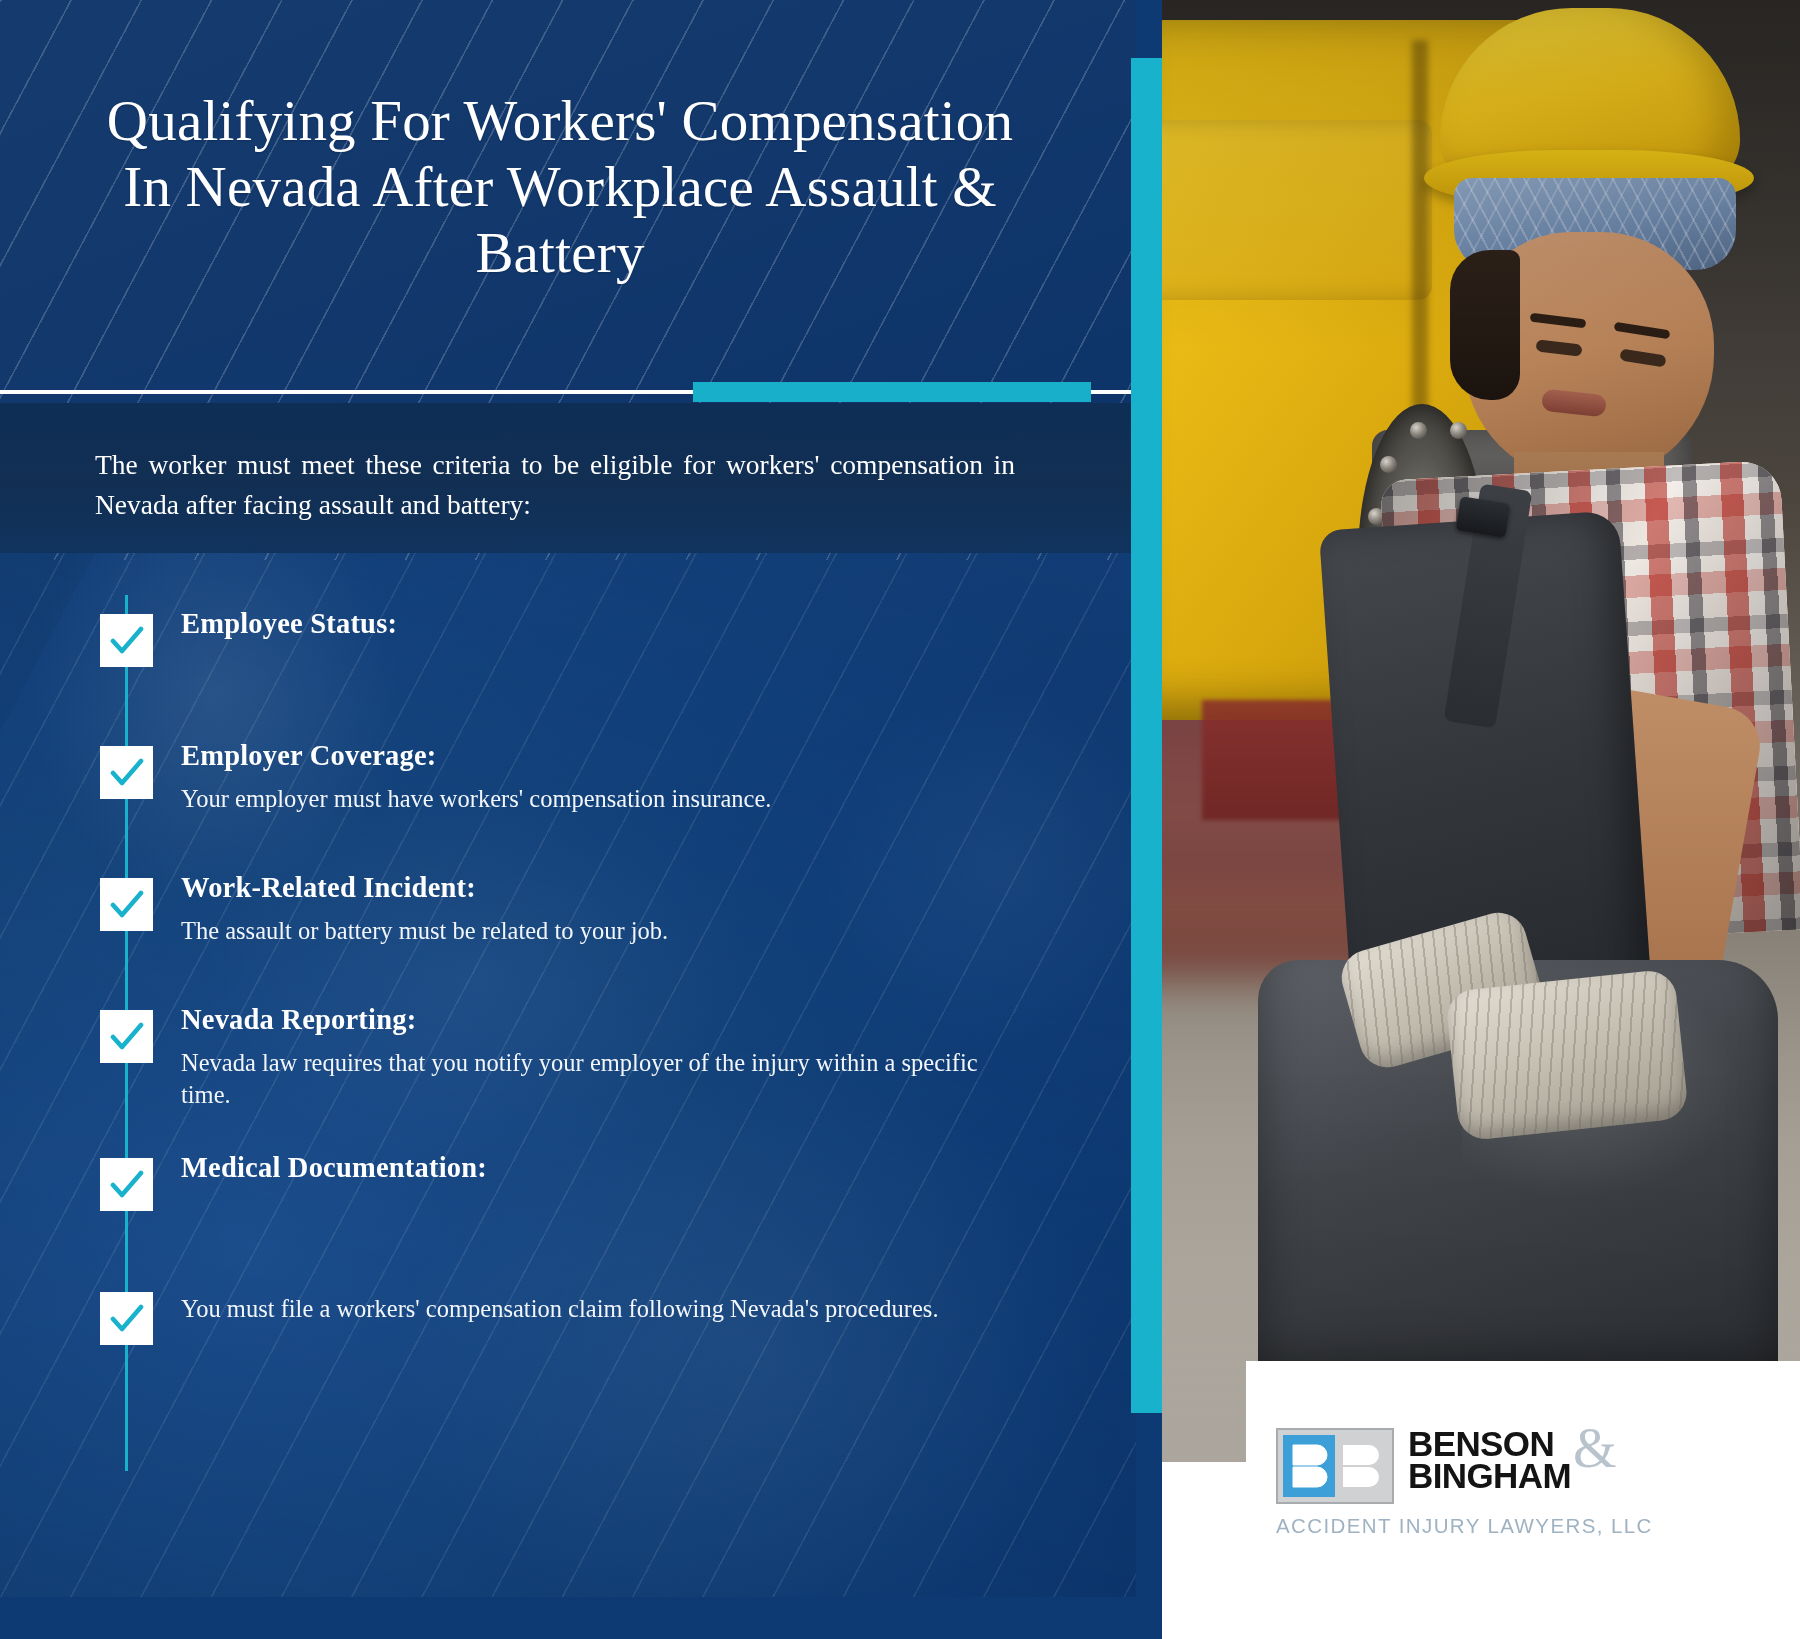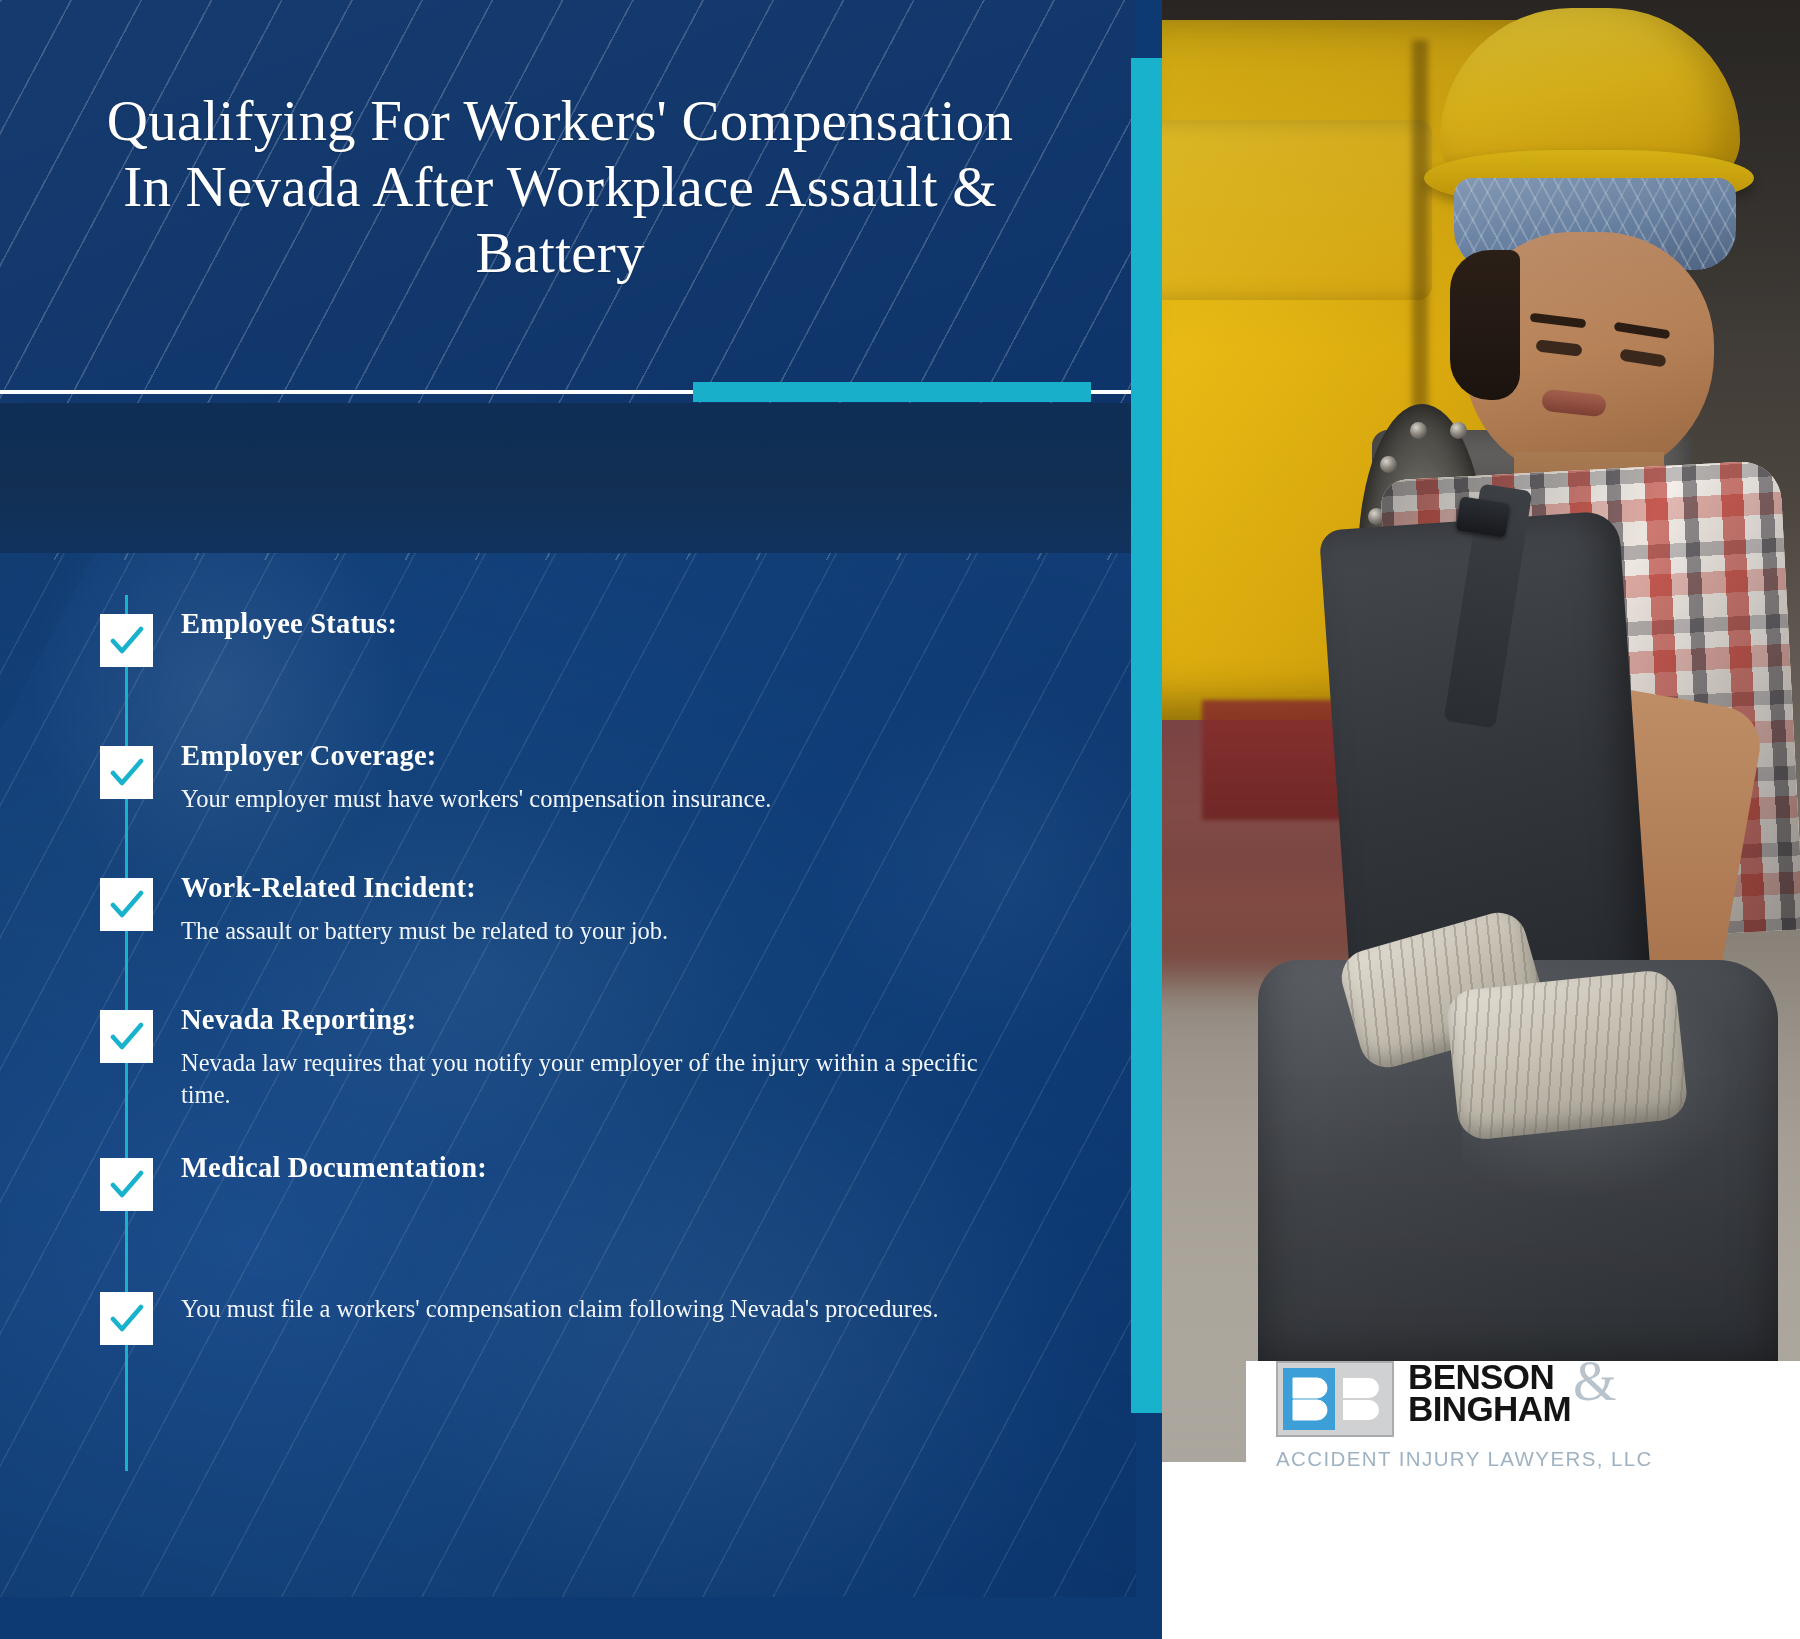--- a/index.html
+++ b/index.html
@@ -418,21 +418,21 @@
     background:#0d3a72;
   }
 
   
   .logo-card {
     position:absolute;
     left:1246px; top:1361px;
     width:554px; height:177px;
     background:#ffffff;
     display:flex;
-    align-items:flex-start;
+    align-items:flex-end;
     padding-left:30px;
   }
   .logo-inner { display:flex; flex-direction:column; gap:4px; }
   .logo-row { display:flex; align-items:flex-start; gap:14px; }
   .bb-mark {
     width:118px; height:76px;
     background:#cfd1d3;
     border:2px solid #a9acaf;
     display:flex; align-items:center; justify-content:center;
     flex:none;
@@ -476,20 +476,21 @@
     <div class="header-zone">
       <h1 class="title">Qualifying For Workers' Compensation In Nevada After Workplace Assault &amp; Battery</h1>
     </div>
 
     <div class="rule-wrap">
       <div class="rule-line"></div>
       <div class="rule-accent"></div>
     </div>
 
     <div class="intro-band"></div>
+    <p class="intro-text">The worker must meet these criteria to be eligible for workers' compensation in Nevada after facing assault and battery:</p>
 
     <div class="list">
       <div class="spine"></div>
       <div id="list-slot">
           <div class="item" style="top: 28px;">
             <div class="checkbox">
               <svg width="34" height="30" viewBox="0 0 34 30" aria-hidden="true">
                 <path d="M3 15 L12 25 L31 3" fill="none" stroke="#18b2cc" stroke-width="4.6" stroke-linecap="round" stroke-linejoin="round"></path>
               </svg>
             </div>

